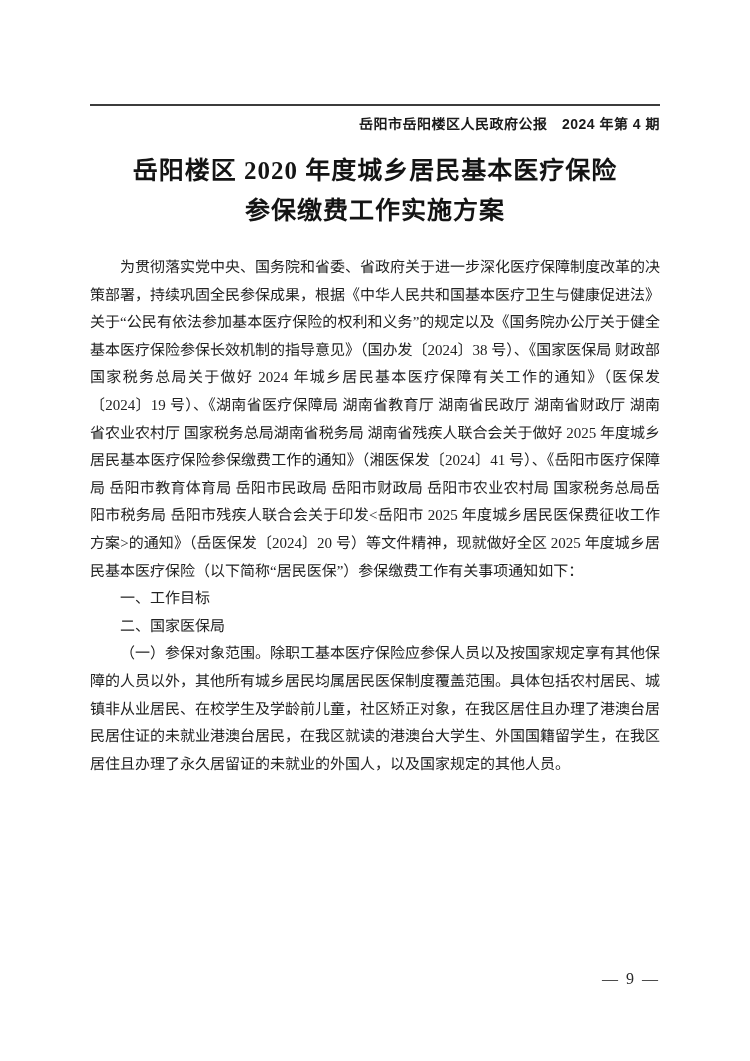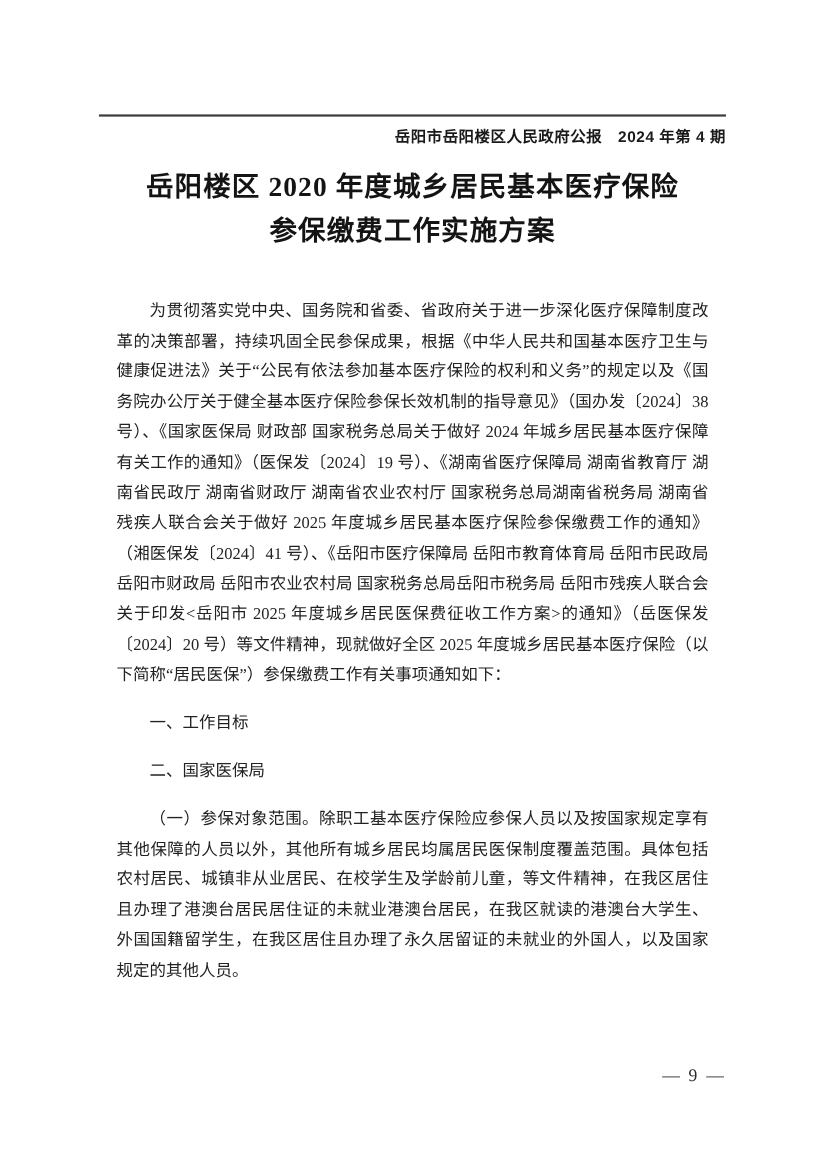--- a/index.html
+++ b/index.html
@@ -54,21 +54,21 @@
     position: absolute;
     top: 254px;
     left: 90px;
     width: 570px;
     font-size: 15px;
     line-height: 27.6px;
     text-align: justify;
     color: #222222;
   }
   .doc-body p {
-    margin: 16px;
+    margin: 0;
     padding: 0;
     text-indent: 2em;
   }
   .footer-pageno {
     position: absolute;
     top: 970px;
     left: 90px;
     width: 570px;
     text-align: right;
     font-size: 16px;
@@ -87,18 +87,18 @@
 
   <div class="doc-title">
     <div>岳阳楼区 2020 年度城乡居民基本医疗保险</div>
     <div>参保缴费工作实施方案</div>
   </div>
 
   <div class="doc-body">
     <p>为贯彻落实党中央、国务院和省委、省政府关于进一步深化医疗保障制度改革的决策部署，持续巩固全民参保成果，根据《中华人民共和国基本医疗卫生与健康促进法》关于“公民有依法参加基本医疗保险的权利和义务”的规定以及《国务院办公厅关于健全基本医疗保险参保长效机制的指导意见》（国办发〔2024〕38 号）、《国家医保局 财政部 国家税务总局关于做好 2024 年城乡居民基本医疗保障有关工作的通知》（医保发〔2024〕19 号）、《湖南省医疗保障局 湖南省教育厅 湖南省民政厅 湖南省财政厅 湖南省农业农村厅 国家税务总局湖南省税务局 湖南省残疾人联合会关于做好 2025 年度城乡居民基本医疗保险参保缴费工作的通知》（湘医保发〔2024〕41 号）、《岳阳市医疗保障局 岳阳市教育体育局 岳阳市民政局 岳阳市财政局 岳阳市农业农村局 国家税务总局岳阳市税务局 岳阳市残疾人联合会关于印发&lt;岳阳市 2025 年度城乡居民医保费征收工作方案&gt;的通知》（岳医保发〔2024〕20 号）等文件精神，现就做好全区 2025 年度城乡居民基本医疗保险（以下简称“居民医保”）参保缴费工作有关事项通知如下：</p>
     <p>一、工作目标</p>
     <p>二、国家医保局</p>
-    <p>（一）参保对象范围。除职工基本医疗保险应参保人员以及按国家规定享有其他保障的人员以外，其他所有城乡居民均属居民医保制度覆盖范围。具体包括农村居民、城镇非从业居民、在校学生及学龄前儿童，等文件精神，在我区居住且办理了港澳台居民居住证的未就业港澳台居民，在我区就读的港澳台大学生、外国国籍留学生，在我区居住且办理了永久居留证的未就业的外国人，以及国家规定的其他人员。</p>
+    <p>（一）参保对象范围。除职工基本医疗保险应参保人员以及按国家规定享有其他保障的人员以外，其他所有城乡居民均属居民医保制度覆盖范围。具体包括农村居民、城镇非从业居民、在校学生及学龄前儿童，社区矫正对象，在我区居住且办理了港澳台居民居住证的未就业港澳台居民，在我区就读的港澳台大学生、外国国籍留学生，在我区居住且办理了永久居留证的未就业的外国人，以及国家规定的其他人员。</p>
   </div>
 
   <div class="footer-pageno">— 9 —</div>
 
 </div>
 
 </body></html>

